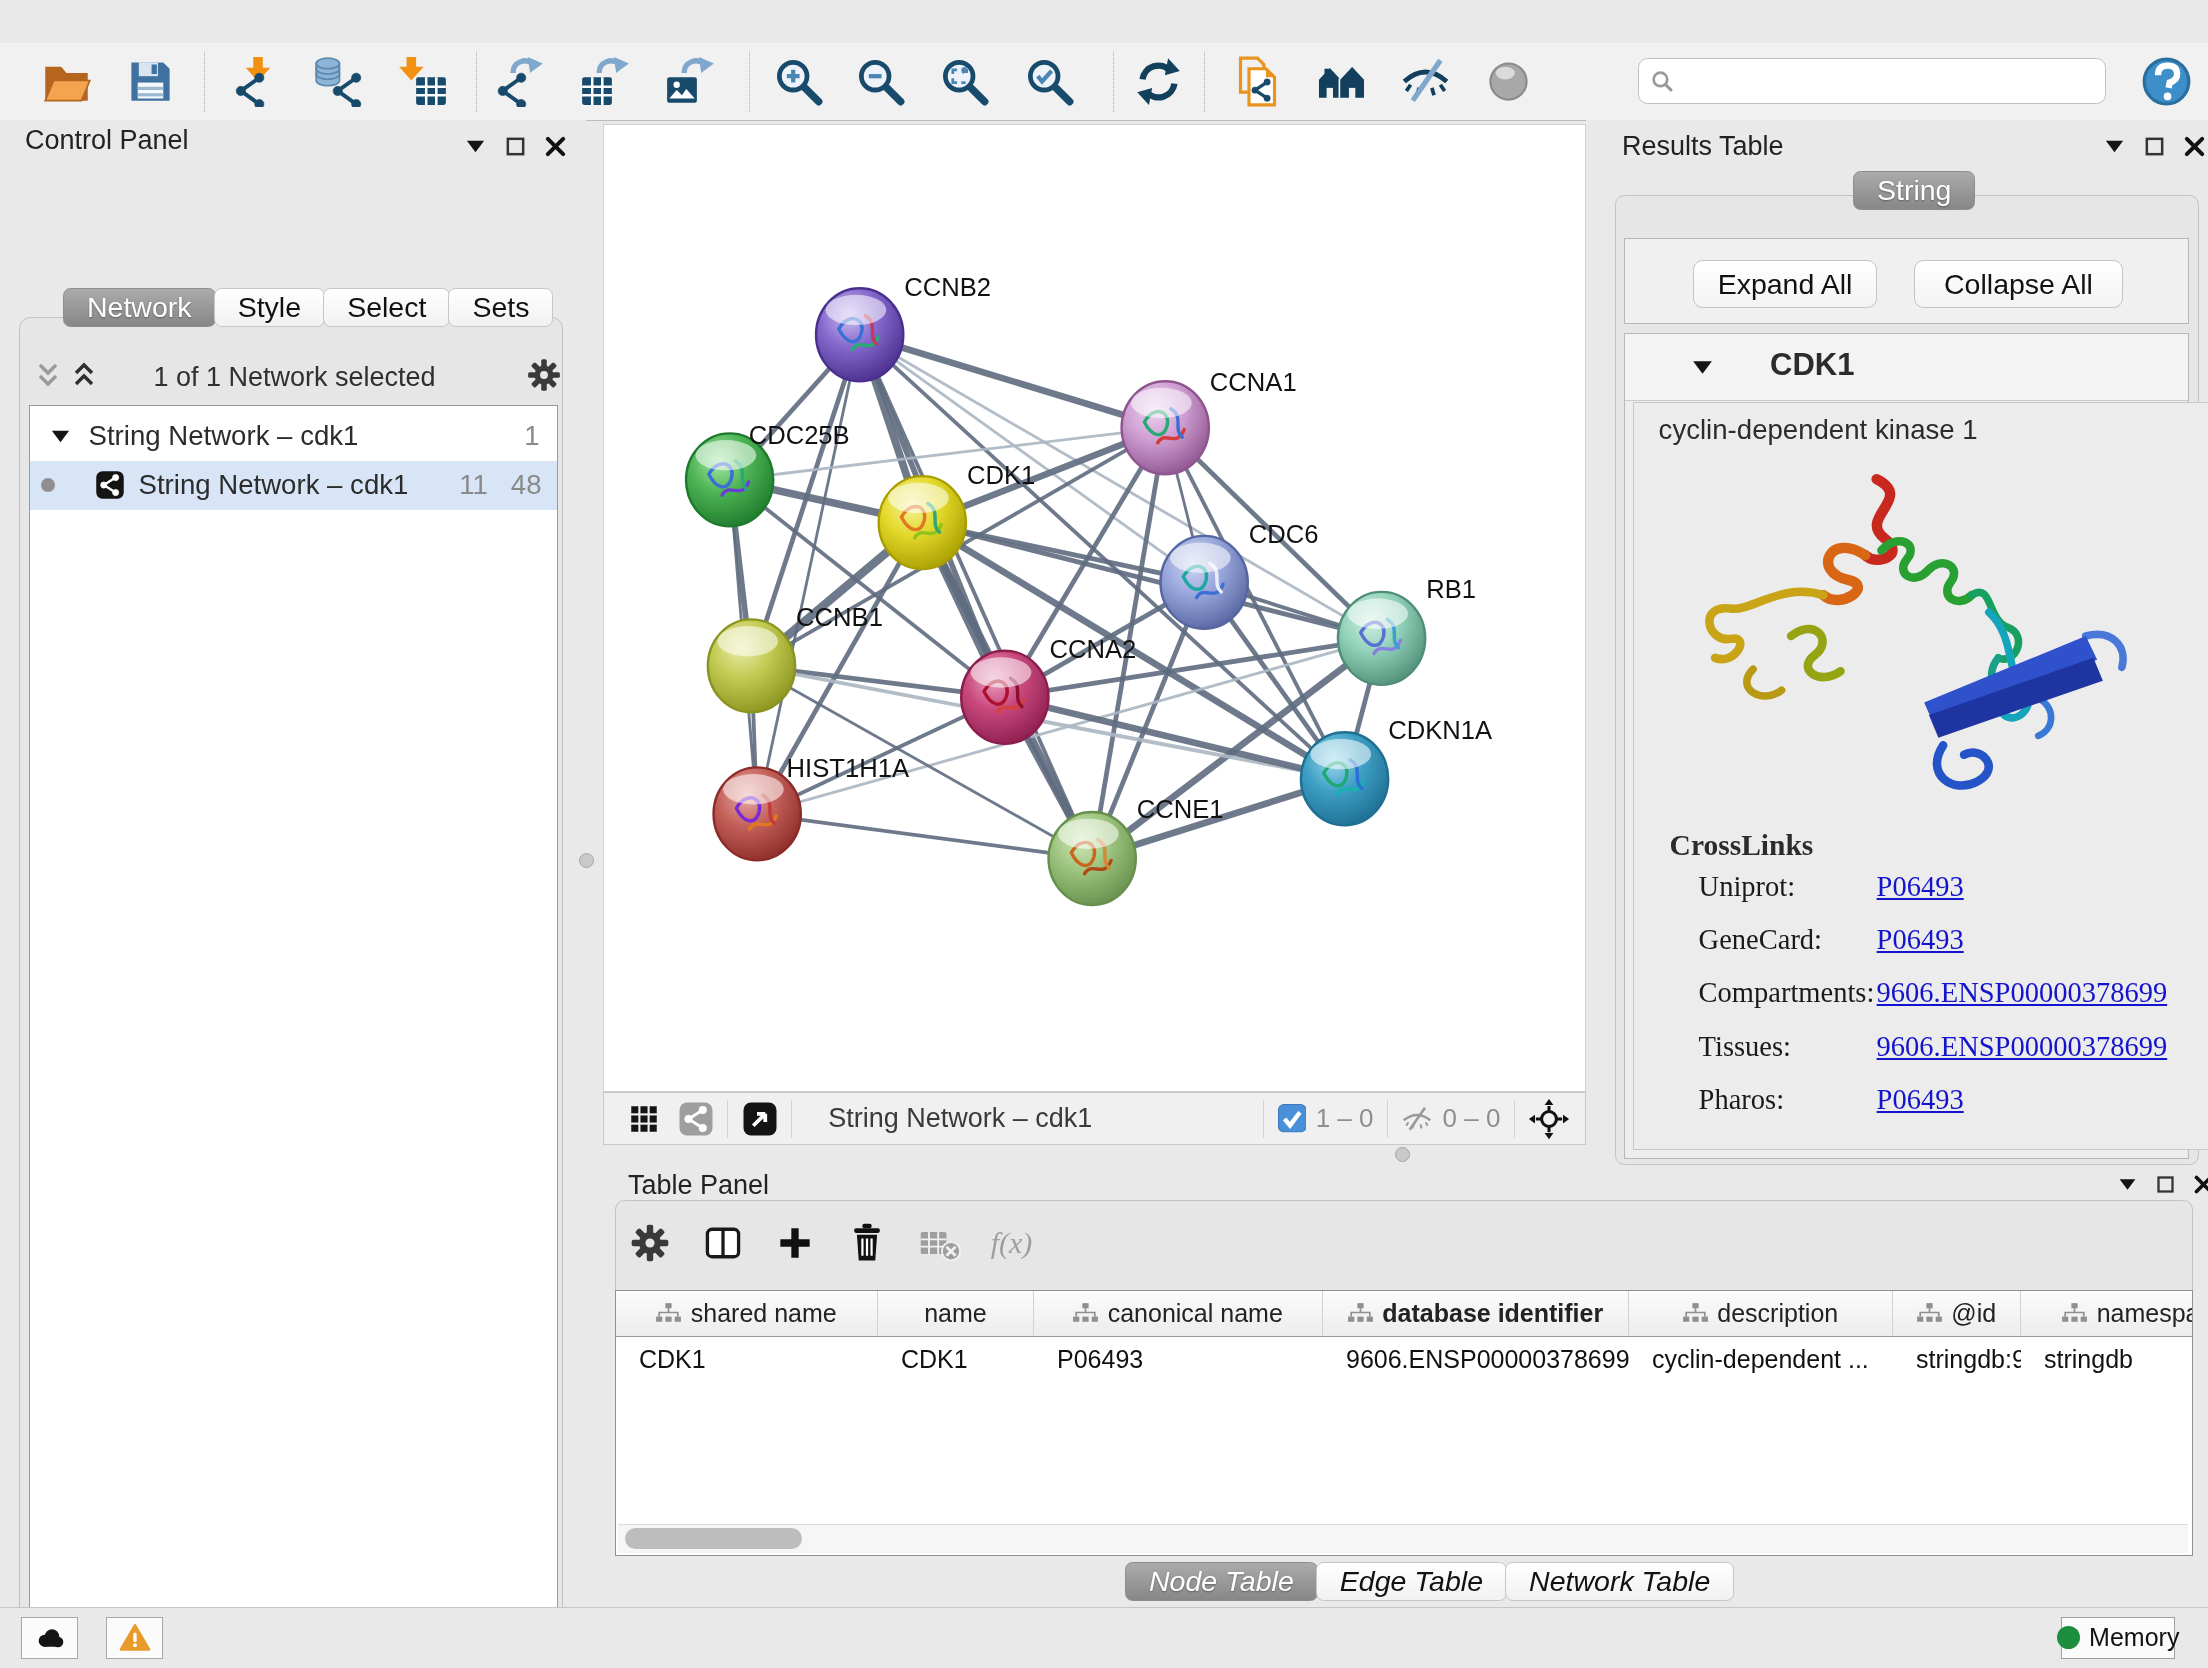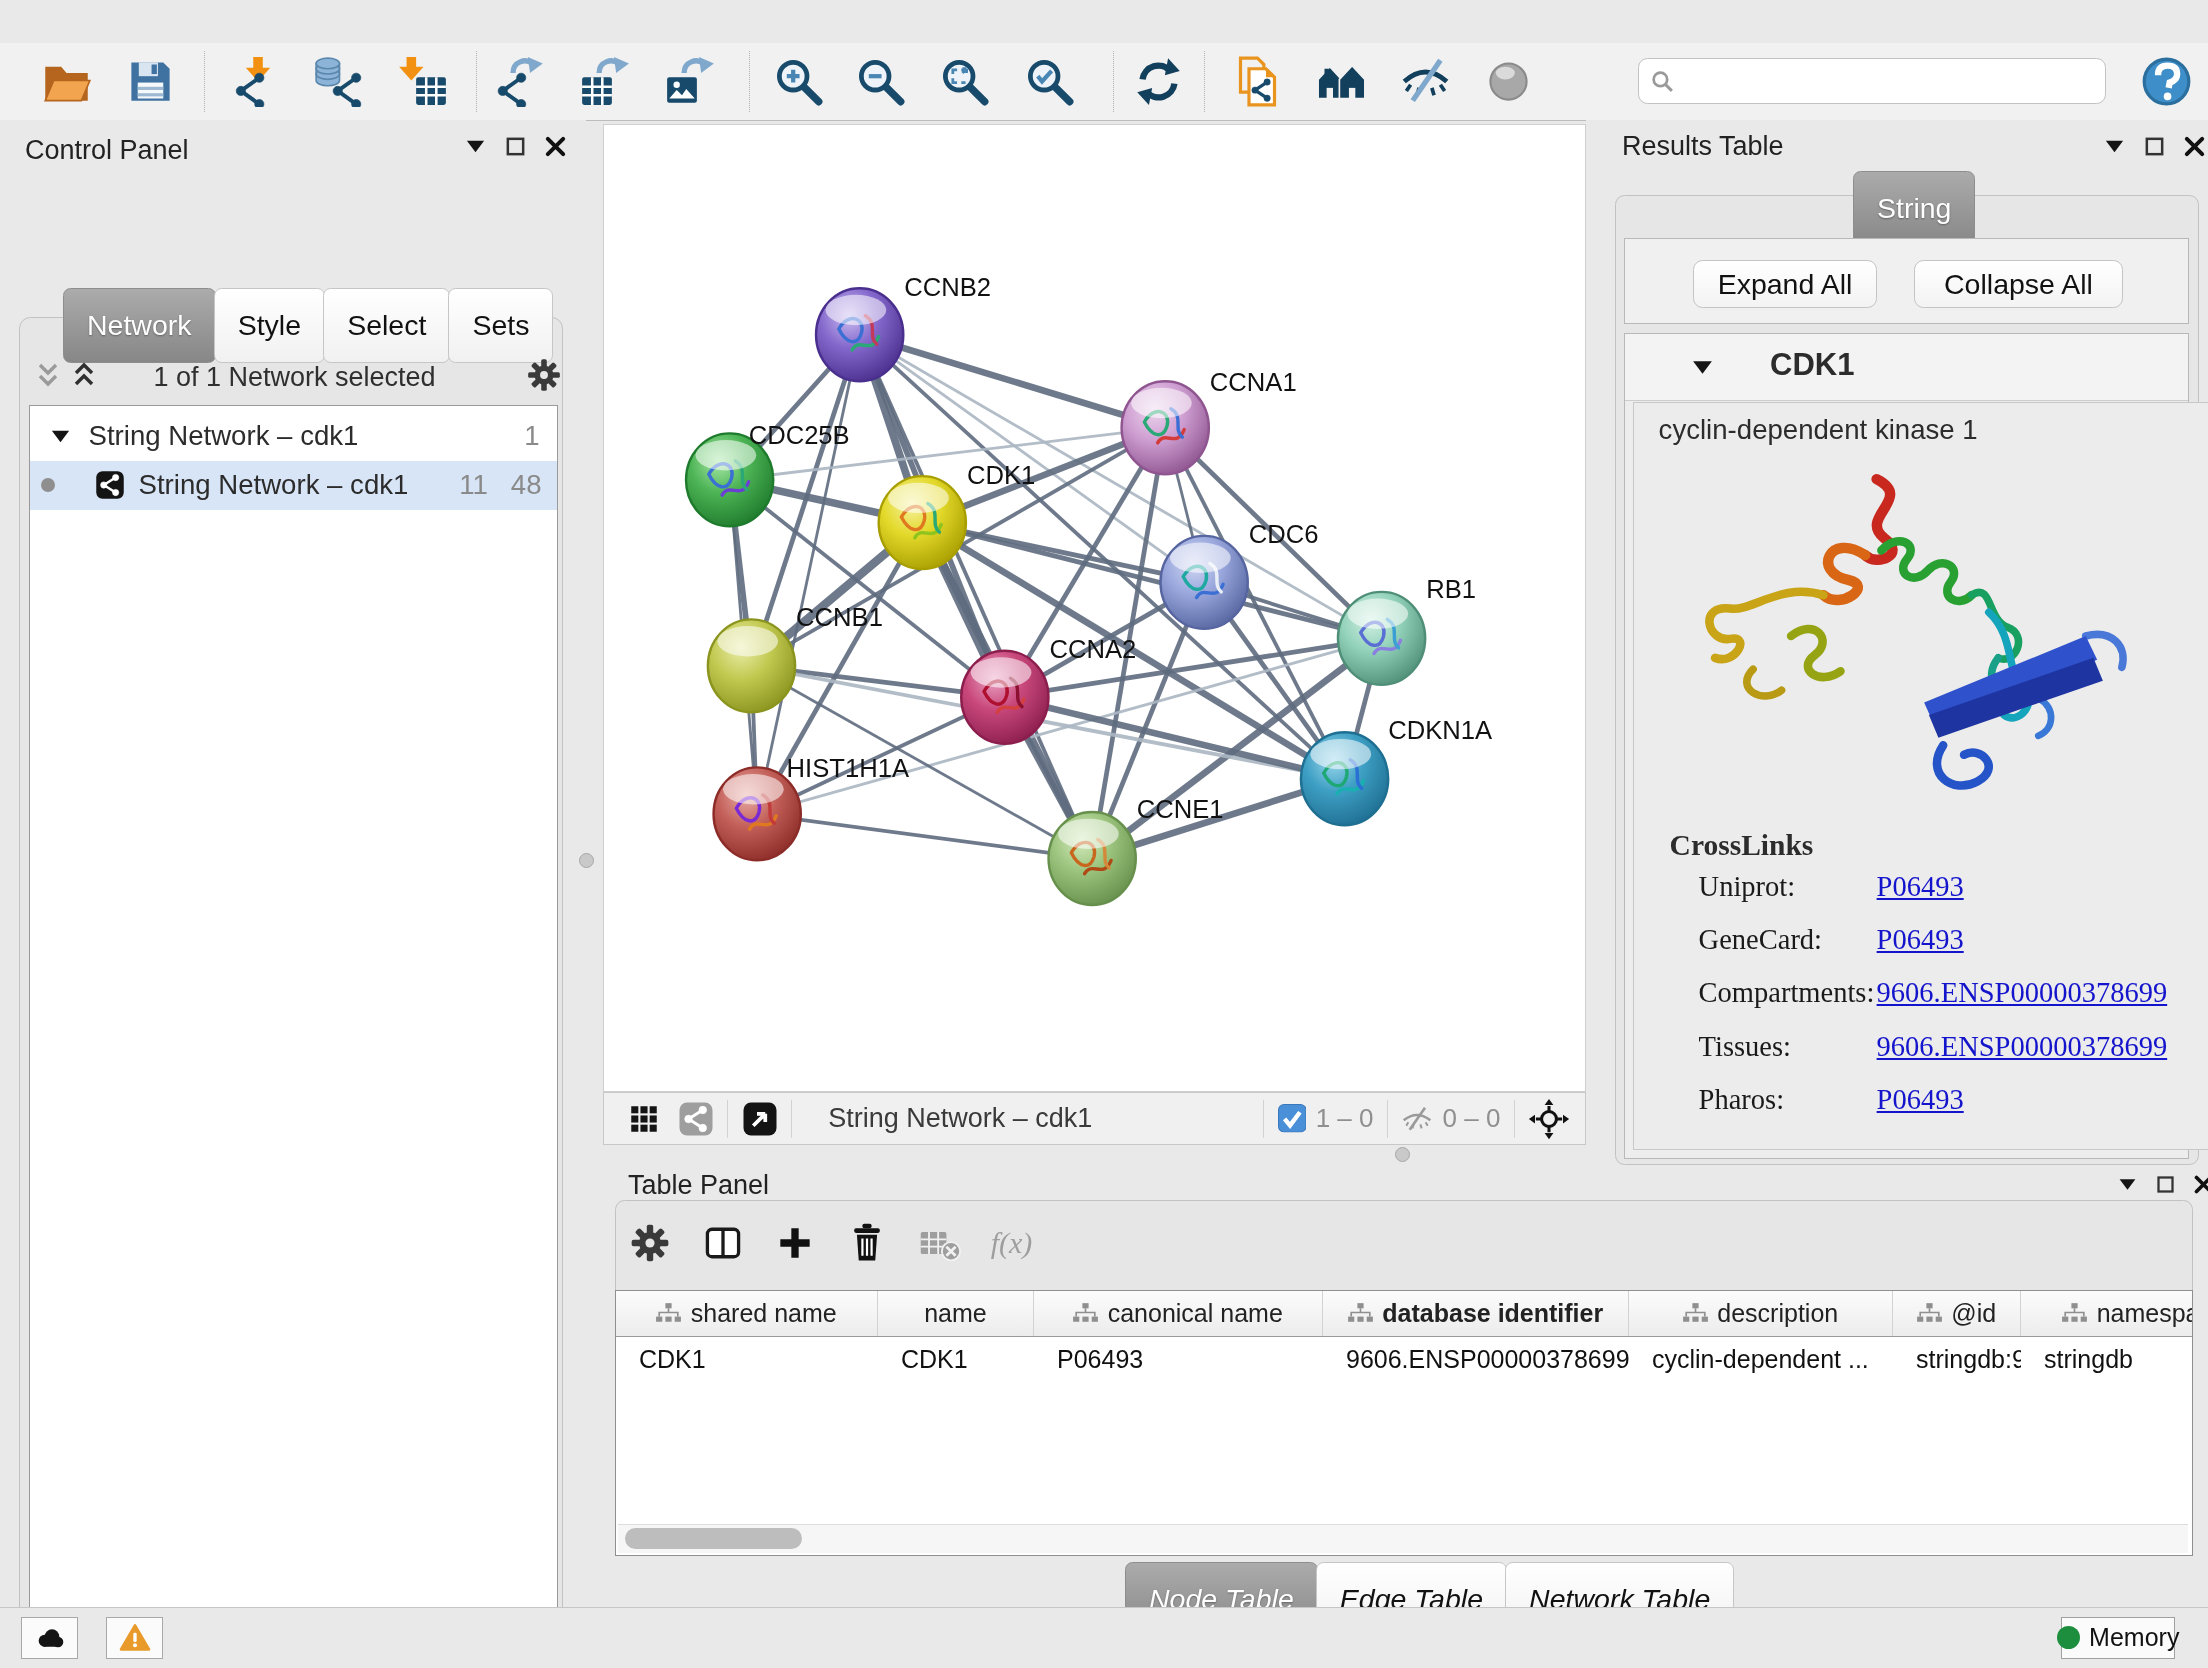--- a/index.html
+++ b/index.html
@@ -19,21 +19,21 @@
   .tbsep{top:7.6px;width:0;height:61px;border-left:1.9px dotted #b2b2b2;}
   .searchbox{left:1638px;top:15px;width:468px;height:46px;background:#fff;border:1.9px solid #c2c2c2;
              border-radius:9.5px;display:flex;align-items:center;box-sizing:border-box;}
   .searchbox svg{width:25px;height:25px;margin-left:11.4px;flex:none;}
   .searchbox input{border:none;outline:none;flex:1;height:34px;font-size:25px;background:transparent;min-width:0;}
   
   .phead{font-size:27px;color:#222;}
   .pctl{display:flex;align-items:center;gap:17px;}
   .pctl svg{display:block;}
   .tab{display:inline-block;box-sizing:border-box;border:1.9px solid #c6c6c6;background:linear-gradient(#ffffff,#f1f1f1);
-       color:#111;border-radius:7.6px;font-size:28.5px;text-align:right;padding:20px 23px;margin-right:-1.9px;}
+       color:#111;border-radius:7.6px;font-size:28.5px;text-align:right;padding:2px 23px;margin-right:-1.9px;}
   .tab.active{background:linear-gradient(#ababab,#878787);color:#fff;border-color:#8d8d8d;text-shadow:0 1px 1.9px rgba(0,0,0,.35);}
   
   .cp-box{left:19px;top:197px;width:544px;height:1407px;background:#e6e6e6;border:1.9px solid #c2c2c2;border-radius:11.4px;box-sizing:border-box;}
   .cp-tabs{left:63px;top:168px;}
   .cp-status{left:114px;top:242px;width:361px;text-align:center;font-size:27px;color:#2f2f2f;}
   .tree{left:28.5px;top:285px;width:529px;height:1313px;background:#fff;border:1.9px solid #9a9a9a;box-sizing:border-box;}
   .trow{position:relative;height:49px;display:flex;align-items:center;font-size:27.6px;}
   .trow .cnt{color:#8a8a8a;}
   .trow.sel{background:#d8e5f6;}
   
@@ -443,21 +443,21 @@
       </svg>
     </div>
     <div class="abs tbsep" style="left: 204px;"></div>
     <div class="abs tbsep" style="left: 476px;"></div>
     <div class="abs tbsep" style="left: 749px;"></div>
     <div class="abs tbsep" style="left: 1113px;"></div>
     <div class="abs tbsep" style="left: 1204px;"></div>
   </div>
 
 <div class="abs" style="left:0;top:120px;width:586px;height:1488px;background:#e9e9e9">
-  <div class="abs phead" style="left:25px;top:15px">Control Panel</div>
+  <div class="abs phead" style="left:25px;top:5px">Control Panel</div>
   <div class="abs pctl" style="left:464px;top:15px">
     <svg width="23" height="23" viewBox="0 0 24 24">
         <use href="#ic-tri-down"></use>
       </svg>
     <svg width="23" height="23" viewBox="0 0 24 24">
         <use href="#ic-float"></use>
       </svg>
     <svg width="23" height="23" viewBox="0 0 24 24">
         <use href="#ic-close"></use>
       </svg>

